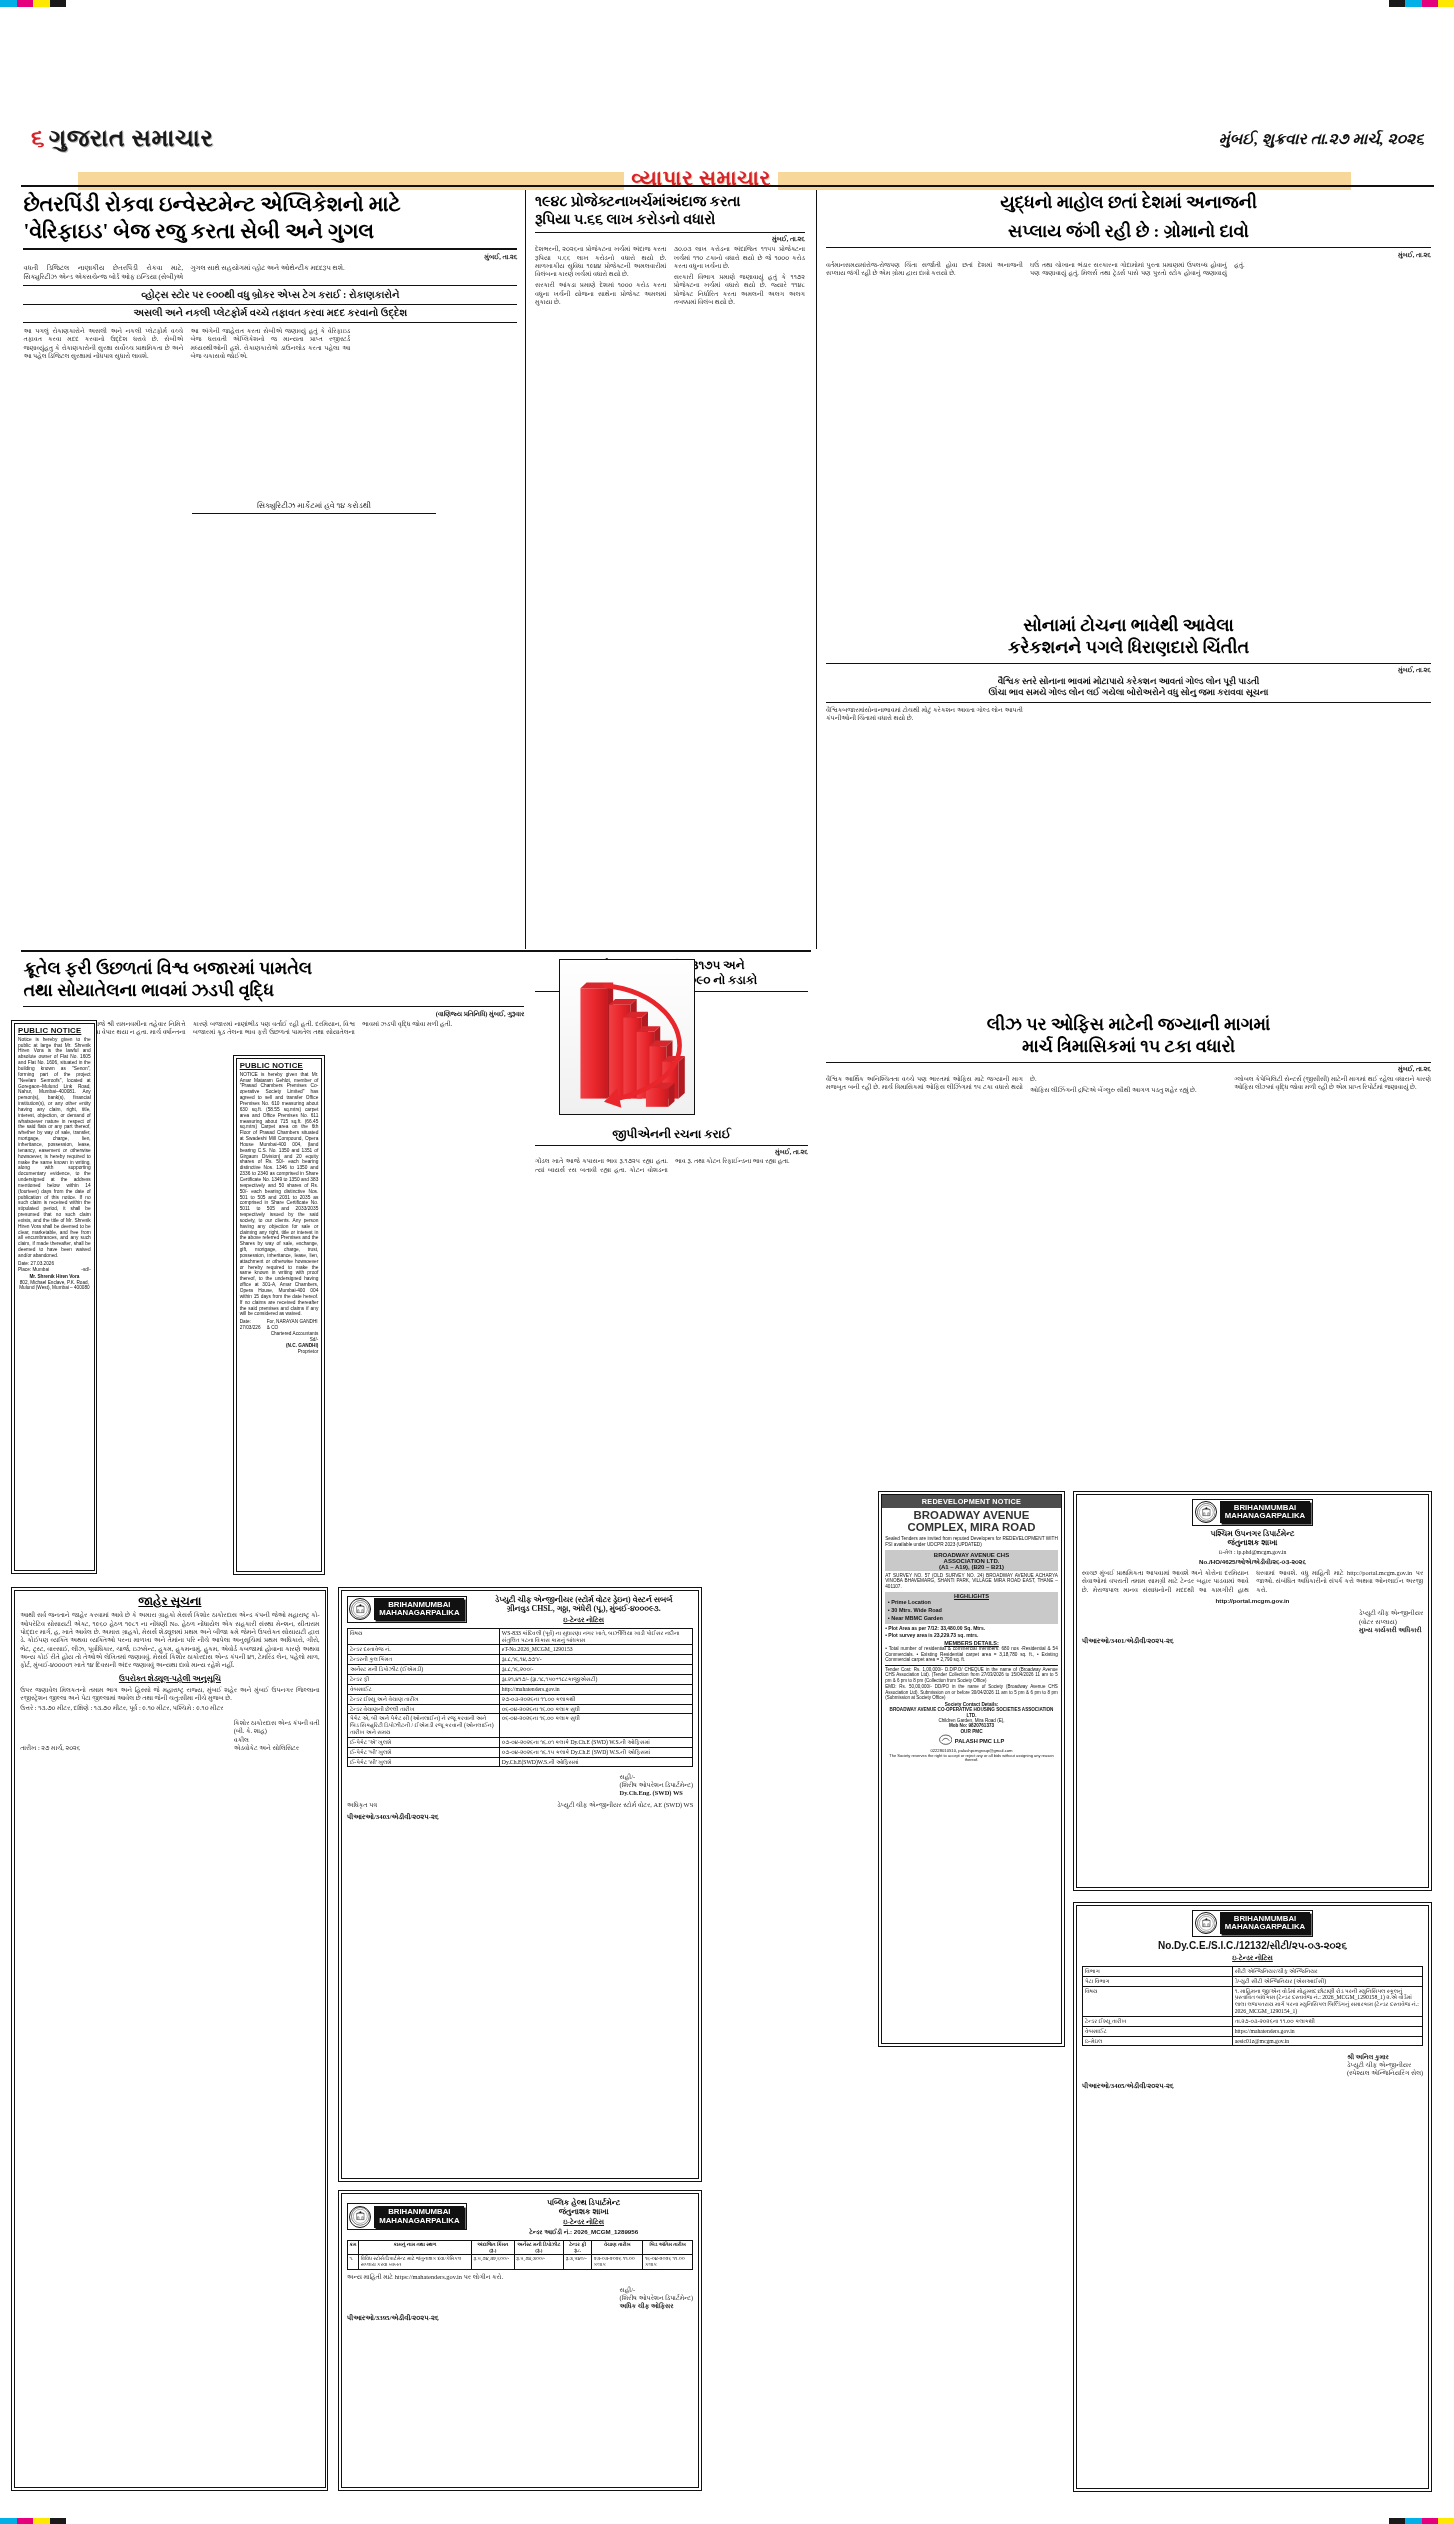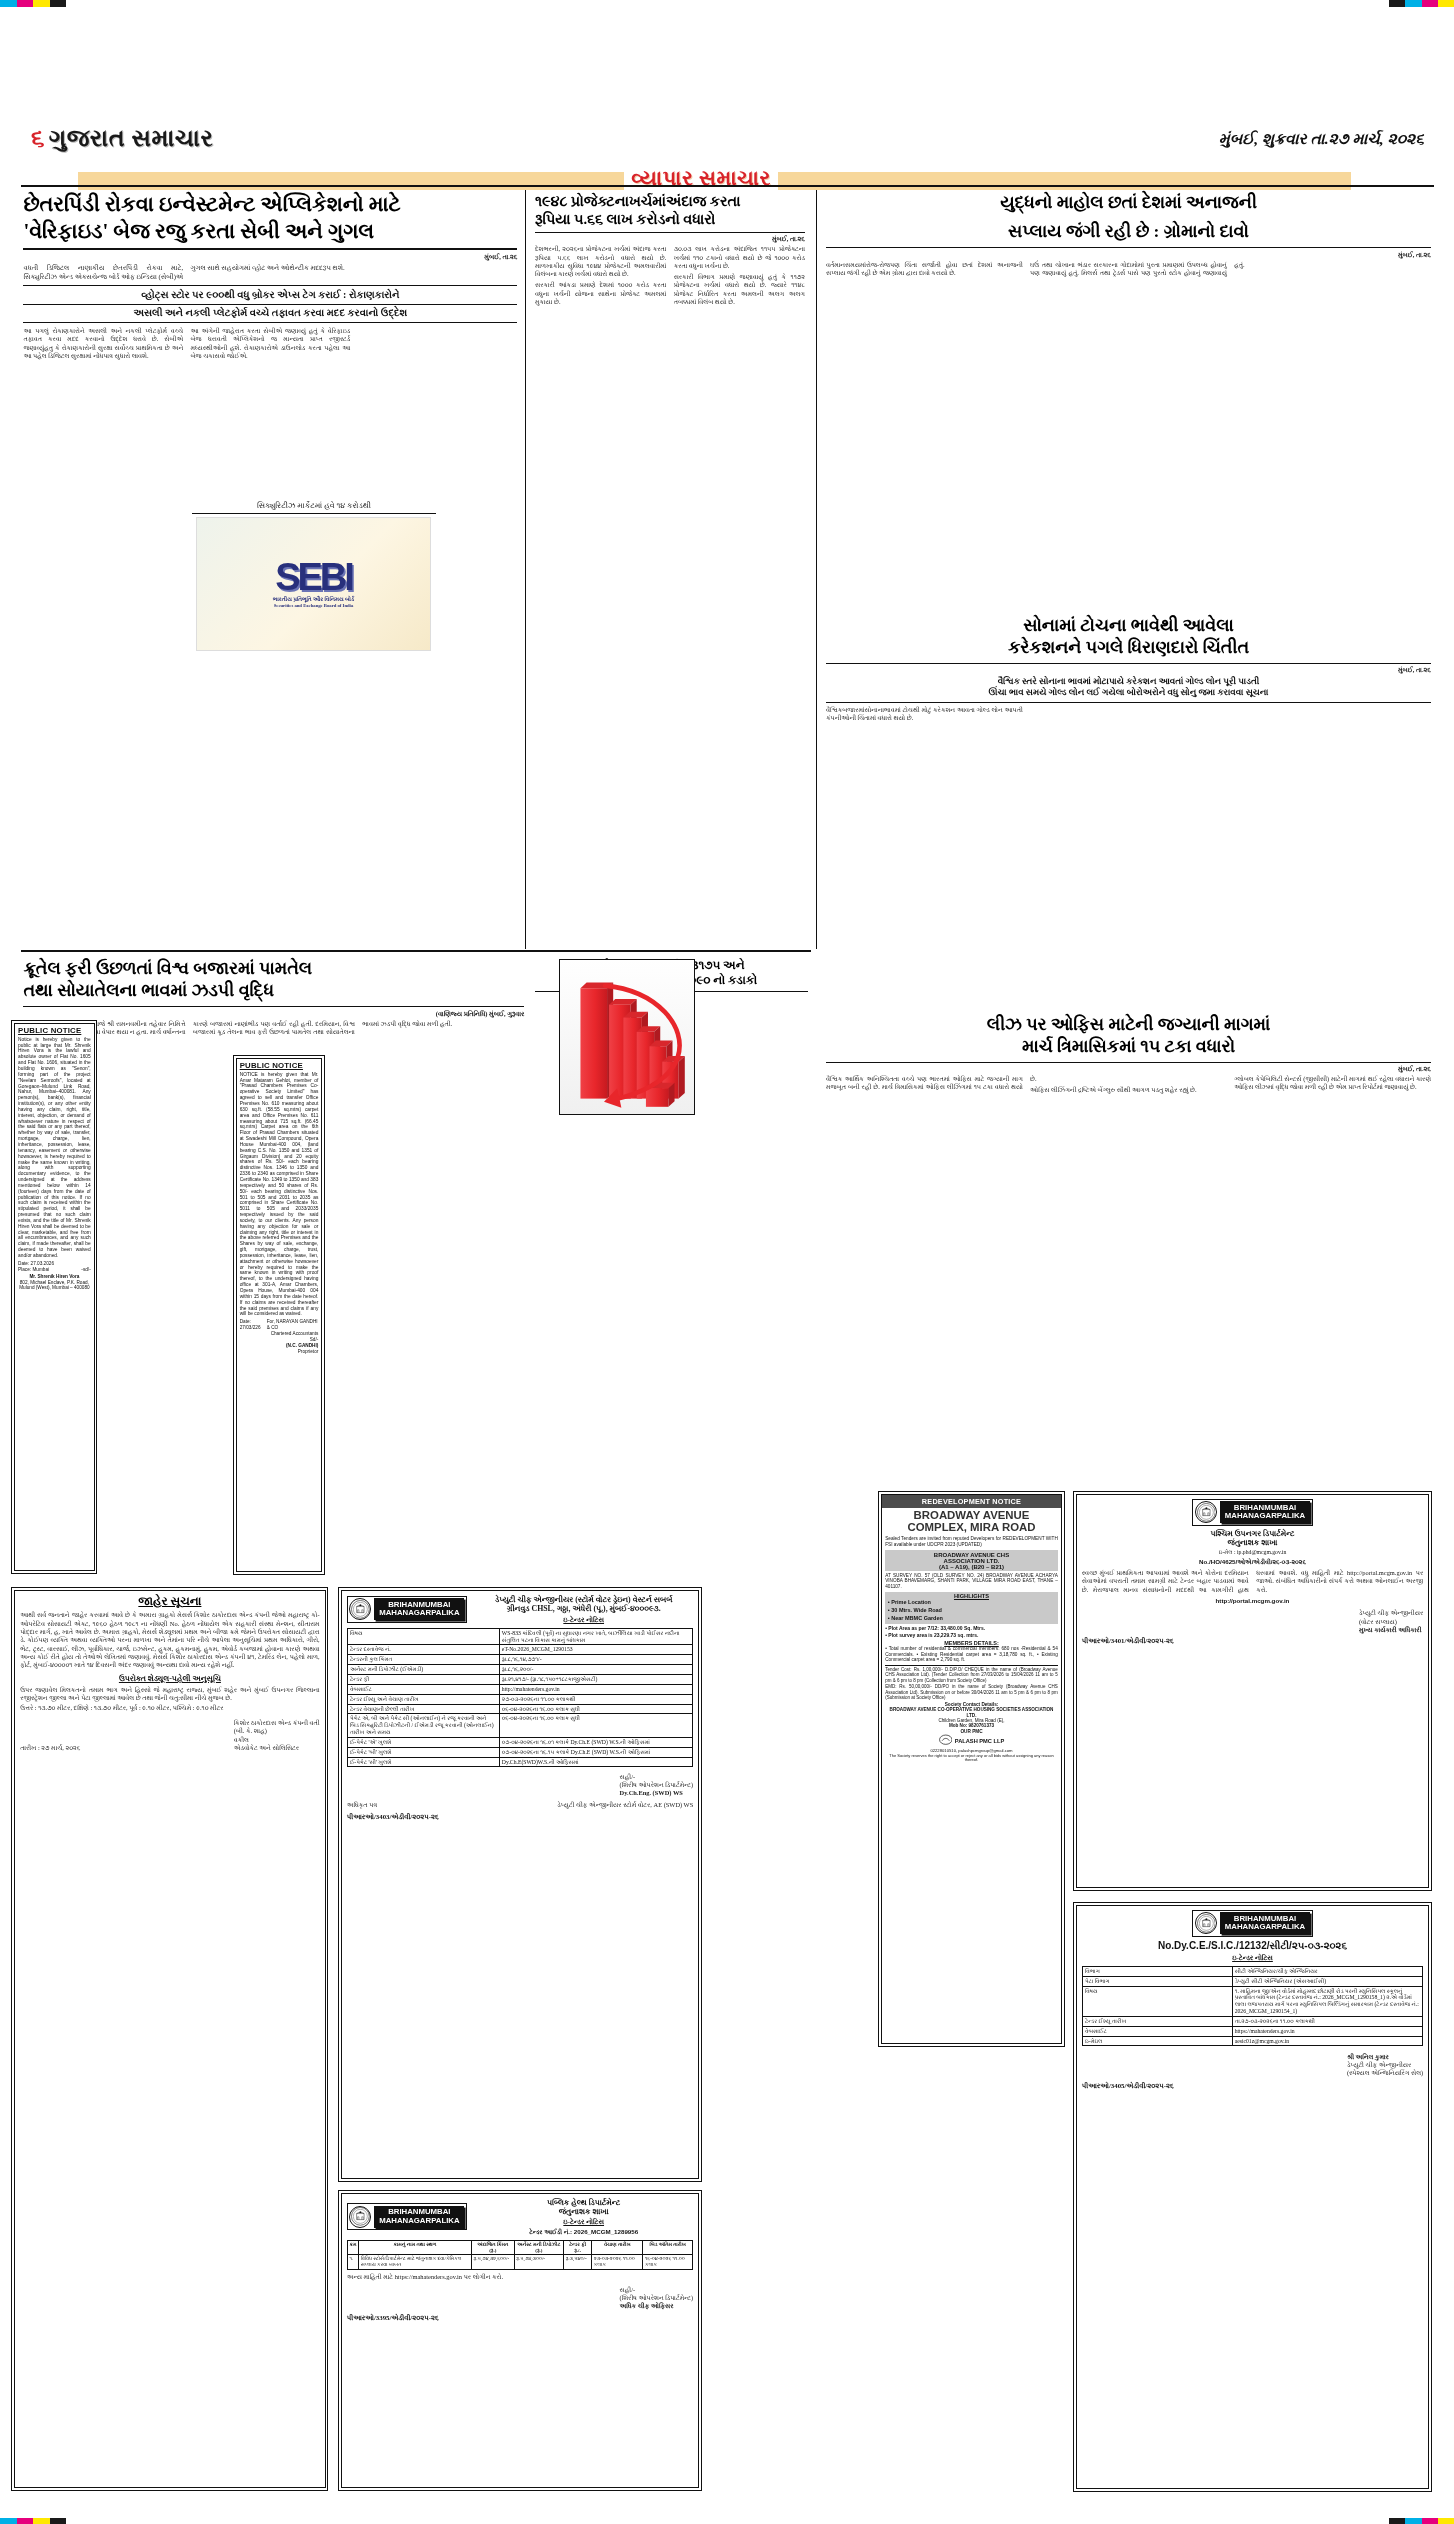--- a/index.html
+++ b/index.html
@@ -165,25 +165,20 @@
     <div class="colbody c3" style="margin-top:4.2px;height:275px;">
       <div class="body tight">આ પગલું રોકાણકારોને અસલી અને નકલી પ્લેટફોર્મ વચ્ચે તફાવત કરવા મદદ કરવાનો ઉદ્દેશ ધરાવે છે. સેબીએ જણાવ્યુંહતુ કે રોકાણકારોની સુરક્ષા સર્વોચ્ચ પ્રાથમિકતા છે અને આ પહેલ ડિજિટલ સુરક્ષામાં નોંધપાત્ર સુધારો લાવશે.</div>
       <div class="body tight" style="margin-top:3.1px">આ અંગેની જાહેરાત કરતા સેબીએ જણાવ્યું હતું કે વેરિફાઇડ બેજ ધરાવતી એપ્લિકેશનો જ માન્યતા પ્રાપ્ત રજીસ્ટર્ડ મધ્યસ્થીઓની હશે. રોકાણકારોએ ડાઉનલોડ કરતા પહેલા આ બેજ ચકાસવો જોઈએ.</div>
     </div>
   </div>
 
   <div class="col" style="left:192px;top:501px;width:244px;">
     <div class="cap" style="font-size:7.8px;border-bottom:0.5px solid #111;padding-bottom:1.6px;">સિક્યુરિટીઝ માર્કેટમાં હવે ૧૪ કરોડથી</div>
   </div>
 
-  <div class="sebi" style="left:196px;top:517px;width:235px;height:134px;">
-    <div class="mark">SEBI</div>
-    <div class="cap1">ભારતીય પ્રતિભૂતિ ઔર વિનિમય બોર્ડ</div>
-    <div class="cap2">Securities and Exchange Board of India</div>
-  </div>
 
   <div class="col" style="left:535px;top:193px;width:270px;">
     <div class="hl hl-m">૧૯૪૮ પ્રોજેક્ટનાખર્ચમાંઅંદાજ કરતા</div>
     <div class="hl hl-m" style="margin-top:2.1px">રૂપિયા ૫.૬૬ લાખ કરોડનો વધારો</div>
     <div style="height:1px;background:#111;margin:4.2px 0 2.6px;"></div>
     <div class="byline">મુંબઈ, તા.૨૬</div>
     <div class="colbody c2" style="margin-top:2.1px;height:603px;">
       <div class="body tight">દેશભરની, ૨૦૨૬ના પ્રોજેક્ટના ખર્ચમાં અંદાજ કરતા રૂપિયા ૫.૬૬ લાખ કરોડનો વધારો થયો છે. માળખાકીય સુવિધા ૧૯૪૪ પ્રોજેક્ટની અમલવારીમાં વિલંબના કારણે ખર્ચમાં વધારો થયો છે.</div>
       <div class="body tight" style="margin-top:2.6px">સરકારી આંકડા પ્રમાણે દેશમાં ૧૦૦૦ કરોડ કરતા વધુના ખર્ચની યોજના સાથેના પ્રોજેક્ટ અમલમાં મુકાયા છે.</div>
       <div class="body tight" style="margin-top:2.6px">૩૦.૦૩ લાખ કરોડના અંદાજિત ૧૧૫૫ પ્રોજેક્ટના ખર્ચમાં ૧૧૦ ટકાનો વધારો થયો છે જે ૧૦૦૦ કરોડ કરતા વધુના ખર્ચના છે.</div>
@@ -276,20 +271,28 @@
         <polygon points="168,250 212,250 224,239 180,239" fill="#d8272c"></polygon>
         <rect x="168" y="250" width="44" height="36" fill="url(#barG)"></rect>
         <polygon points="212,250 224,239 224,275 212,286" fill="#b01a20"></polygon>
       </g>
 
       <path d="M88,50 C190,60 250,130 230,190 C214,238 150,262 104,272" fill="none" stroke="#e8262b" stroke-width="9" stroke-linecap="round"></path>
       <polygon points="112,250 86,276 120,288" fill="#e8262b"></polygon>
     </svg>
   </div>
 
+  <div class="col" style="left:535px;top:1128px;width:273px;">
+    <div class="hl hl-s center">જીપીએનની રચના કરાઈ</div>
+    <div style="height:1px;background:#111;margin:3.1px 0 2.1px;"></div>
+    <div class="byline">મુંબઈ, તા.૨૬</div>
+    <div class="colbody c2" style="margin-top:1.6px;height:244px;">
+      <div class="body tight">ગોંડલ ખાતે આજે કપાસના ભાવ રૂ.૧૭૨૫ રહ્યા હતા. ત્યાં બાયર્સ રસ બતાવી રહ્યા હતા. કોટન વોશડના ભાવ રૂ. તથા કોટન રિફાઈન્ડના ભાવ રહ્યા હતા.</div>
+    </div>
+  </div>
 
   <div class="col" style="left:826px;top:987px;width:605px;margin-top:28px;">
     <div class="hl hl-l center">લીઝ પર ઓફિસ માટેની જગ્યાની માગમાં</div>
     <div class="hl hl-l center" style="margin-top:2.6px">માર્ચ ત્રિમાસિકમાં ૧૫ ટકા વધારો</div>
     <div style="height:1px;background:#111;margin:4.7px 0 2.1px;"></div>
     <div class="byline">મુંબઈ, તા.૨૬</div>
     <div class="colbody c3" style="margin-top:2.1px;height:223px;">
       <div class="body tight">વૈશ્વિક આર્થિક અનિશ્ચિતતા વચ્ચે પણ ભારતમાં ઓફિસ માટે જગ્યાની માગ મજબૂત બની રહી છે. માર્ચ ત્રિમાસિકમાં ઓફિસ લીઝિંગમાં ૧૫ ટકા વધારો થયો છે.</div>
       <div class="body tight" style="margin-top:2.6px">ઓફિસ લીઝિંગની દ્રષ્ટિએ બેંગ્લુરુ સૌથી આગળ પડતુ શહેર રહ્યું છે.</div>
       <div class="body tight" style="margin-top:2.6px">ગ્લોબલ કેપેબિલિટી સેન્ટર્સ (જીસીસી) માટેની માગમાં થઈ રહેલા વધારાને કારણે ઓફિસ લીઝમાં વૃદ્ધિ જોવા મળી રહી છે એમ પ્રાપ્ત રિપોર્ટમાં જણાવાયું છે.</div>

